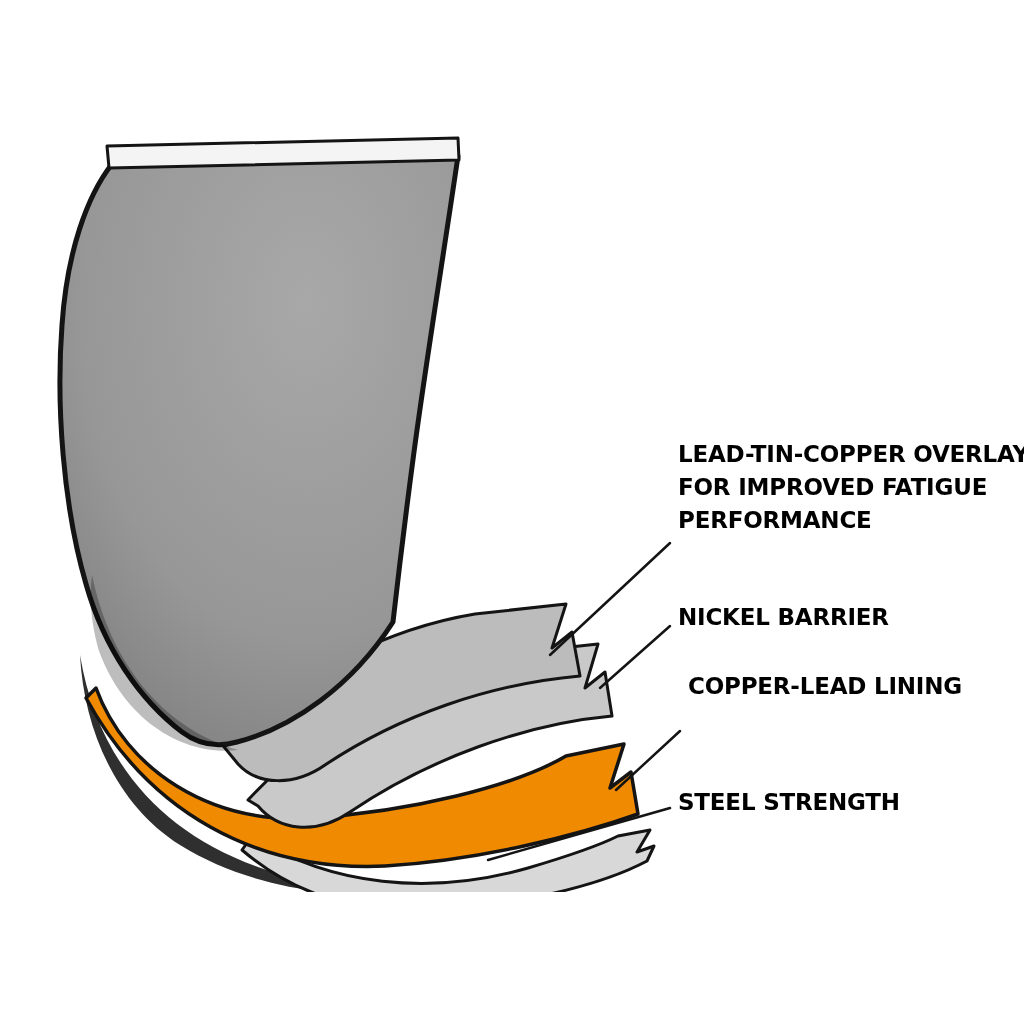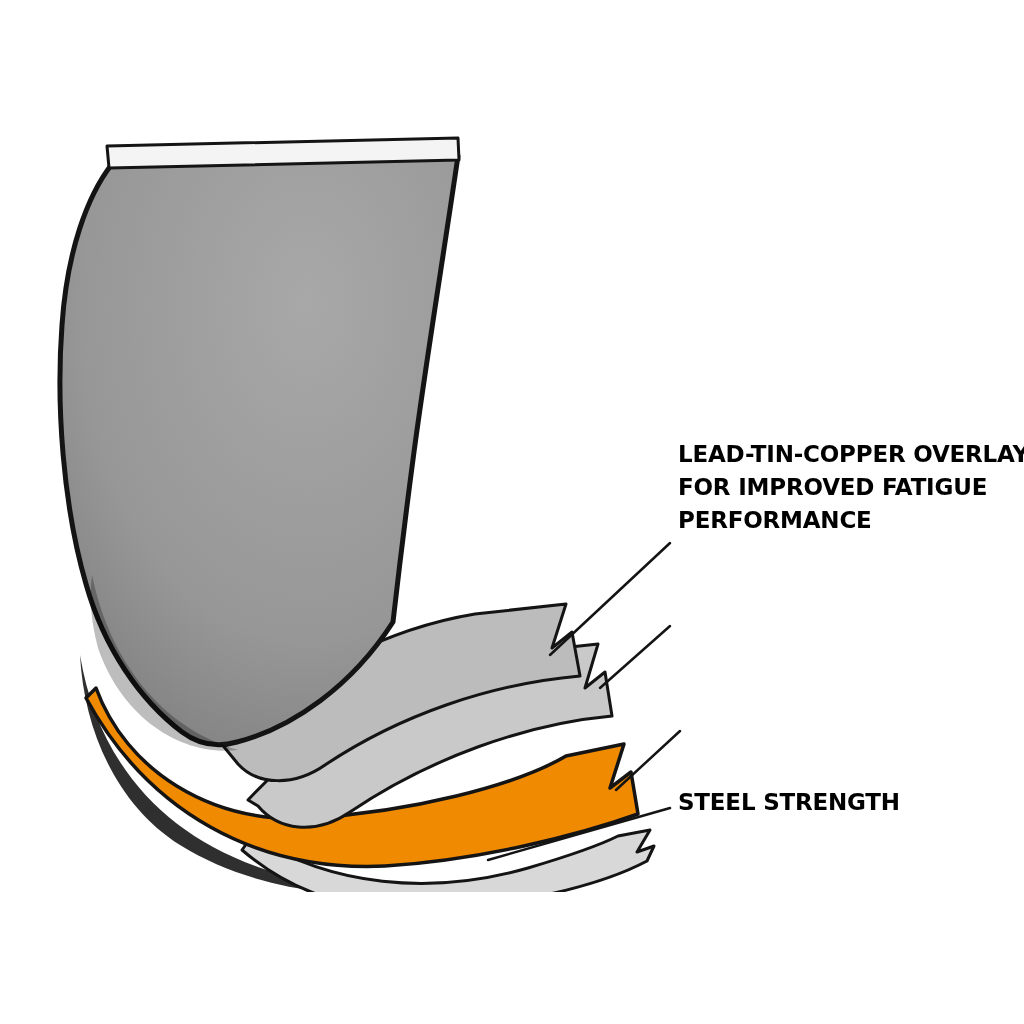--- a/index.html
+++ b/index.html
@@ -76,21 +76,25 @@
       <line x1="670" y1="808" x2="488" y2="860"></line>
     </g>
   </svg>
 
   <div class="label" style="left:678px; top:438px;">
     <div>LEAD-TIN-COPPER OVERLAY</div>
     <div>FOR IMPROVED FATIGUE</div>
     <div>PERFORMANCE</div>
   </div>
 
+  <div class="label" style="left:678px; top:601px;">
+    <div>NICKEL BARRIER</div>
+  </div>
 
   <div class="label" style="left:688px; top:670px;">
+    <div>COPPER-LEAD LINING</div>
   </div>
 
   <div class="label" style="left:678px; top:786px;">
     <div>STEEL STRENGTH</div>
   </div>
 
 </div>
 
 </body></html>

